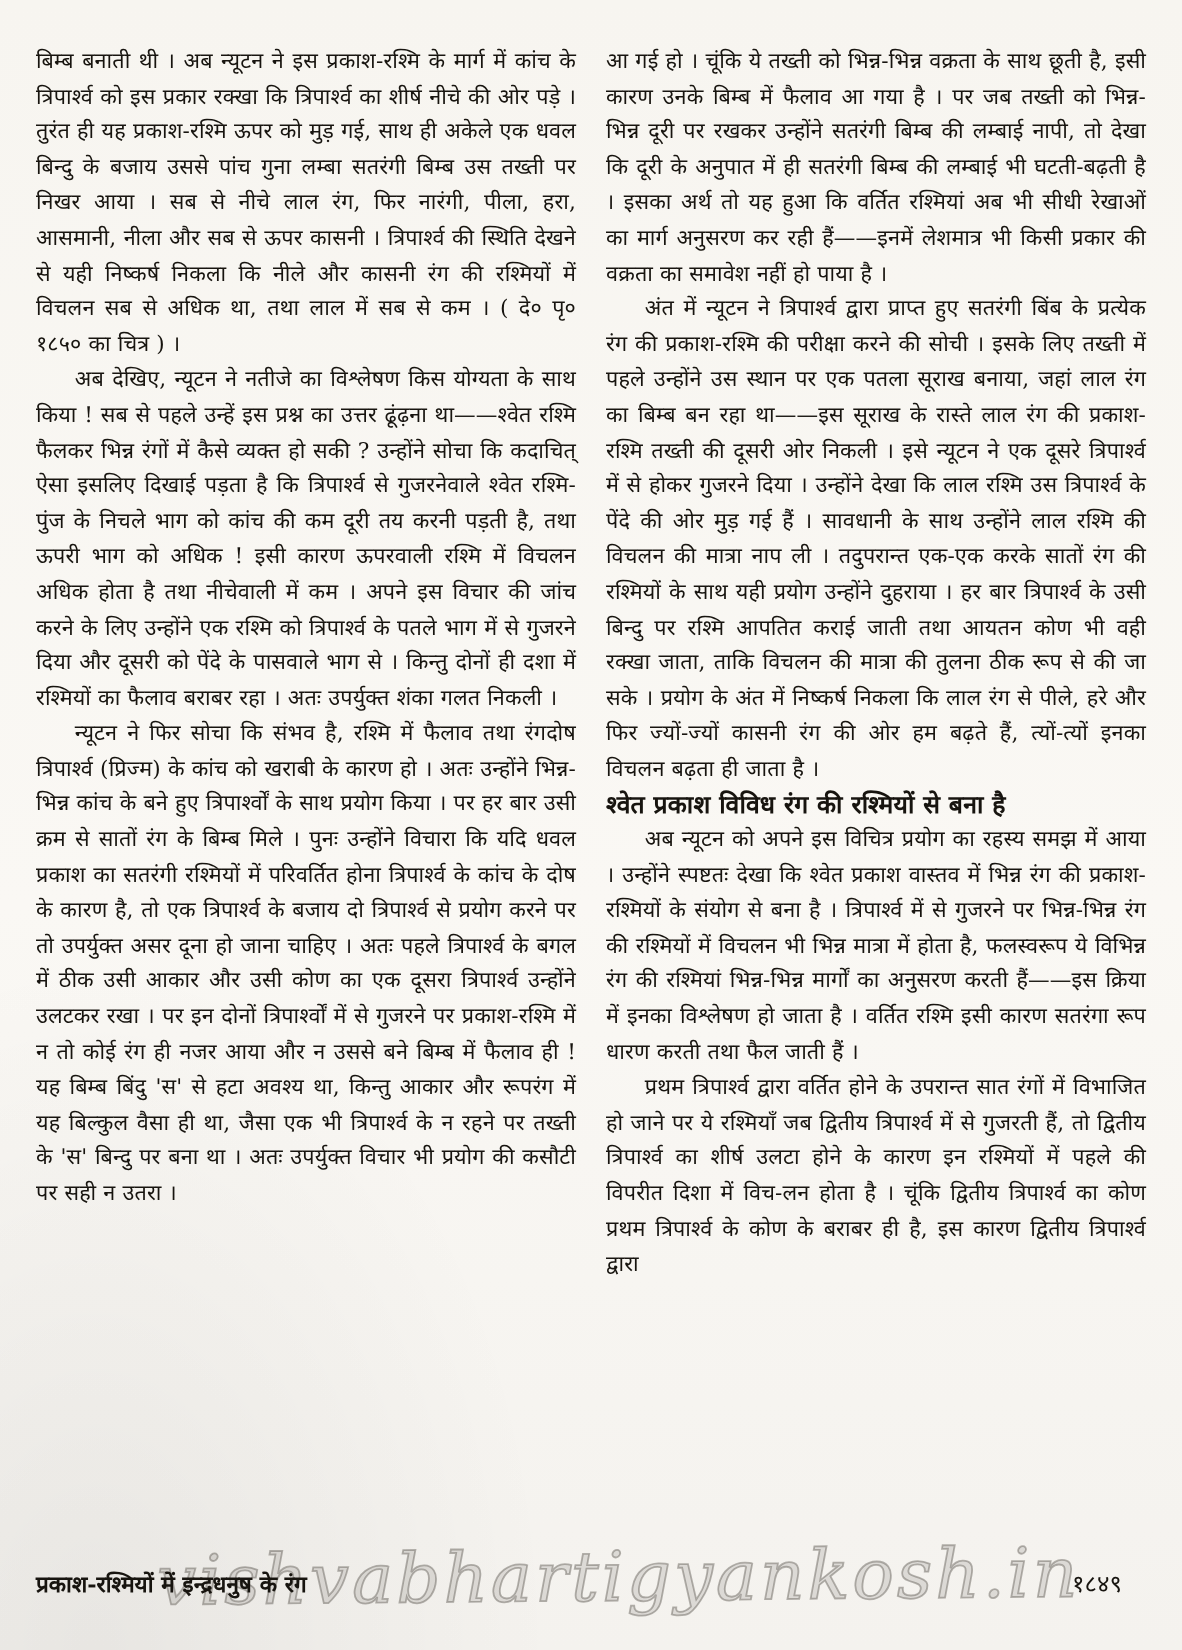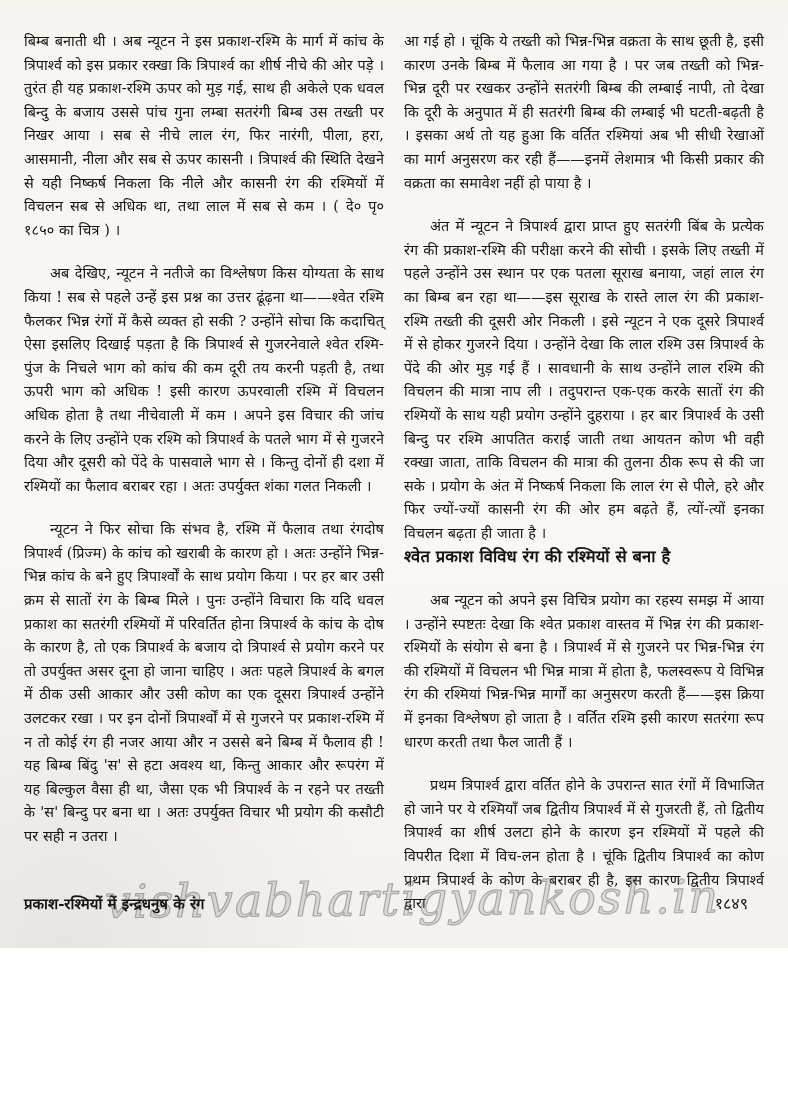--- a/index.html
+++ b/index.html
@@ -1,18 +1,18 @@
 <!DOCTYPE html>
 <html lang="hi"><head>
 <meta charset="utf-8">
 <style>
   html,body{margin:0;padding:0;}
   .page{
     position:relative;
-    width:788px;height:948px;
+    width:788px;height:1100px;
     background:
       radial-gradient(ellipse at 8% 100%, rgba(0,0,0,0.05), rgba(0,0,0,0) 30%),
       linear-gradient(180deg,#f7f5f0 0%, #faf8f4 55%, #f4f2ee 100%);
     font-family:"DejaVu Serif","DejaVu Sans",serif;
     color:#17140f;
     overflow:hidden;
     box-sizing:border-box;
   }
   .columns{
     display:flex;
@@ -21,21 +21,21 @@
     box-sizing:border-box;
   }
   .col{
     flex:1 1 0;
     font-size:14.4px;
     line-height:23.6px;
     text-align:justify;
     letter-spacing:0.1px;
   }
   .col p{margin:0;}
-  .col p.indent{text-indent:1.8em;margin-top:20px;}
+  .col p.indent{text-indent:1.8em;}
   .section-heading{
     text-align:left;
     font-weight:bold;
     font-size:16.5px;
     margin:13px 0 9px 0;
     text-indent:0 !important;
   }
   .footer{
     position:absolute;
     left:24px;right:24px;bottom:34px;

